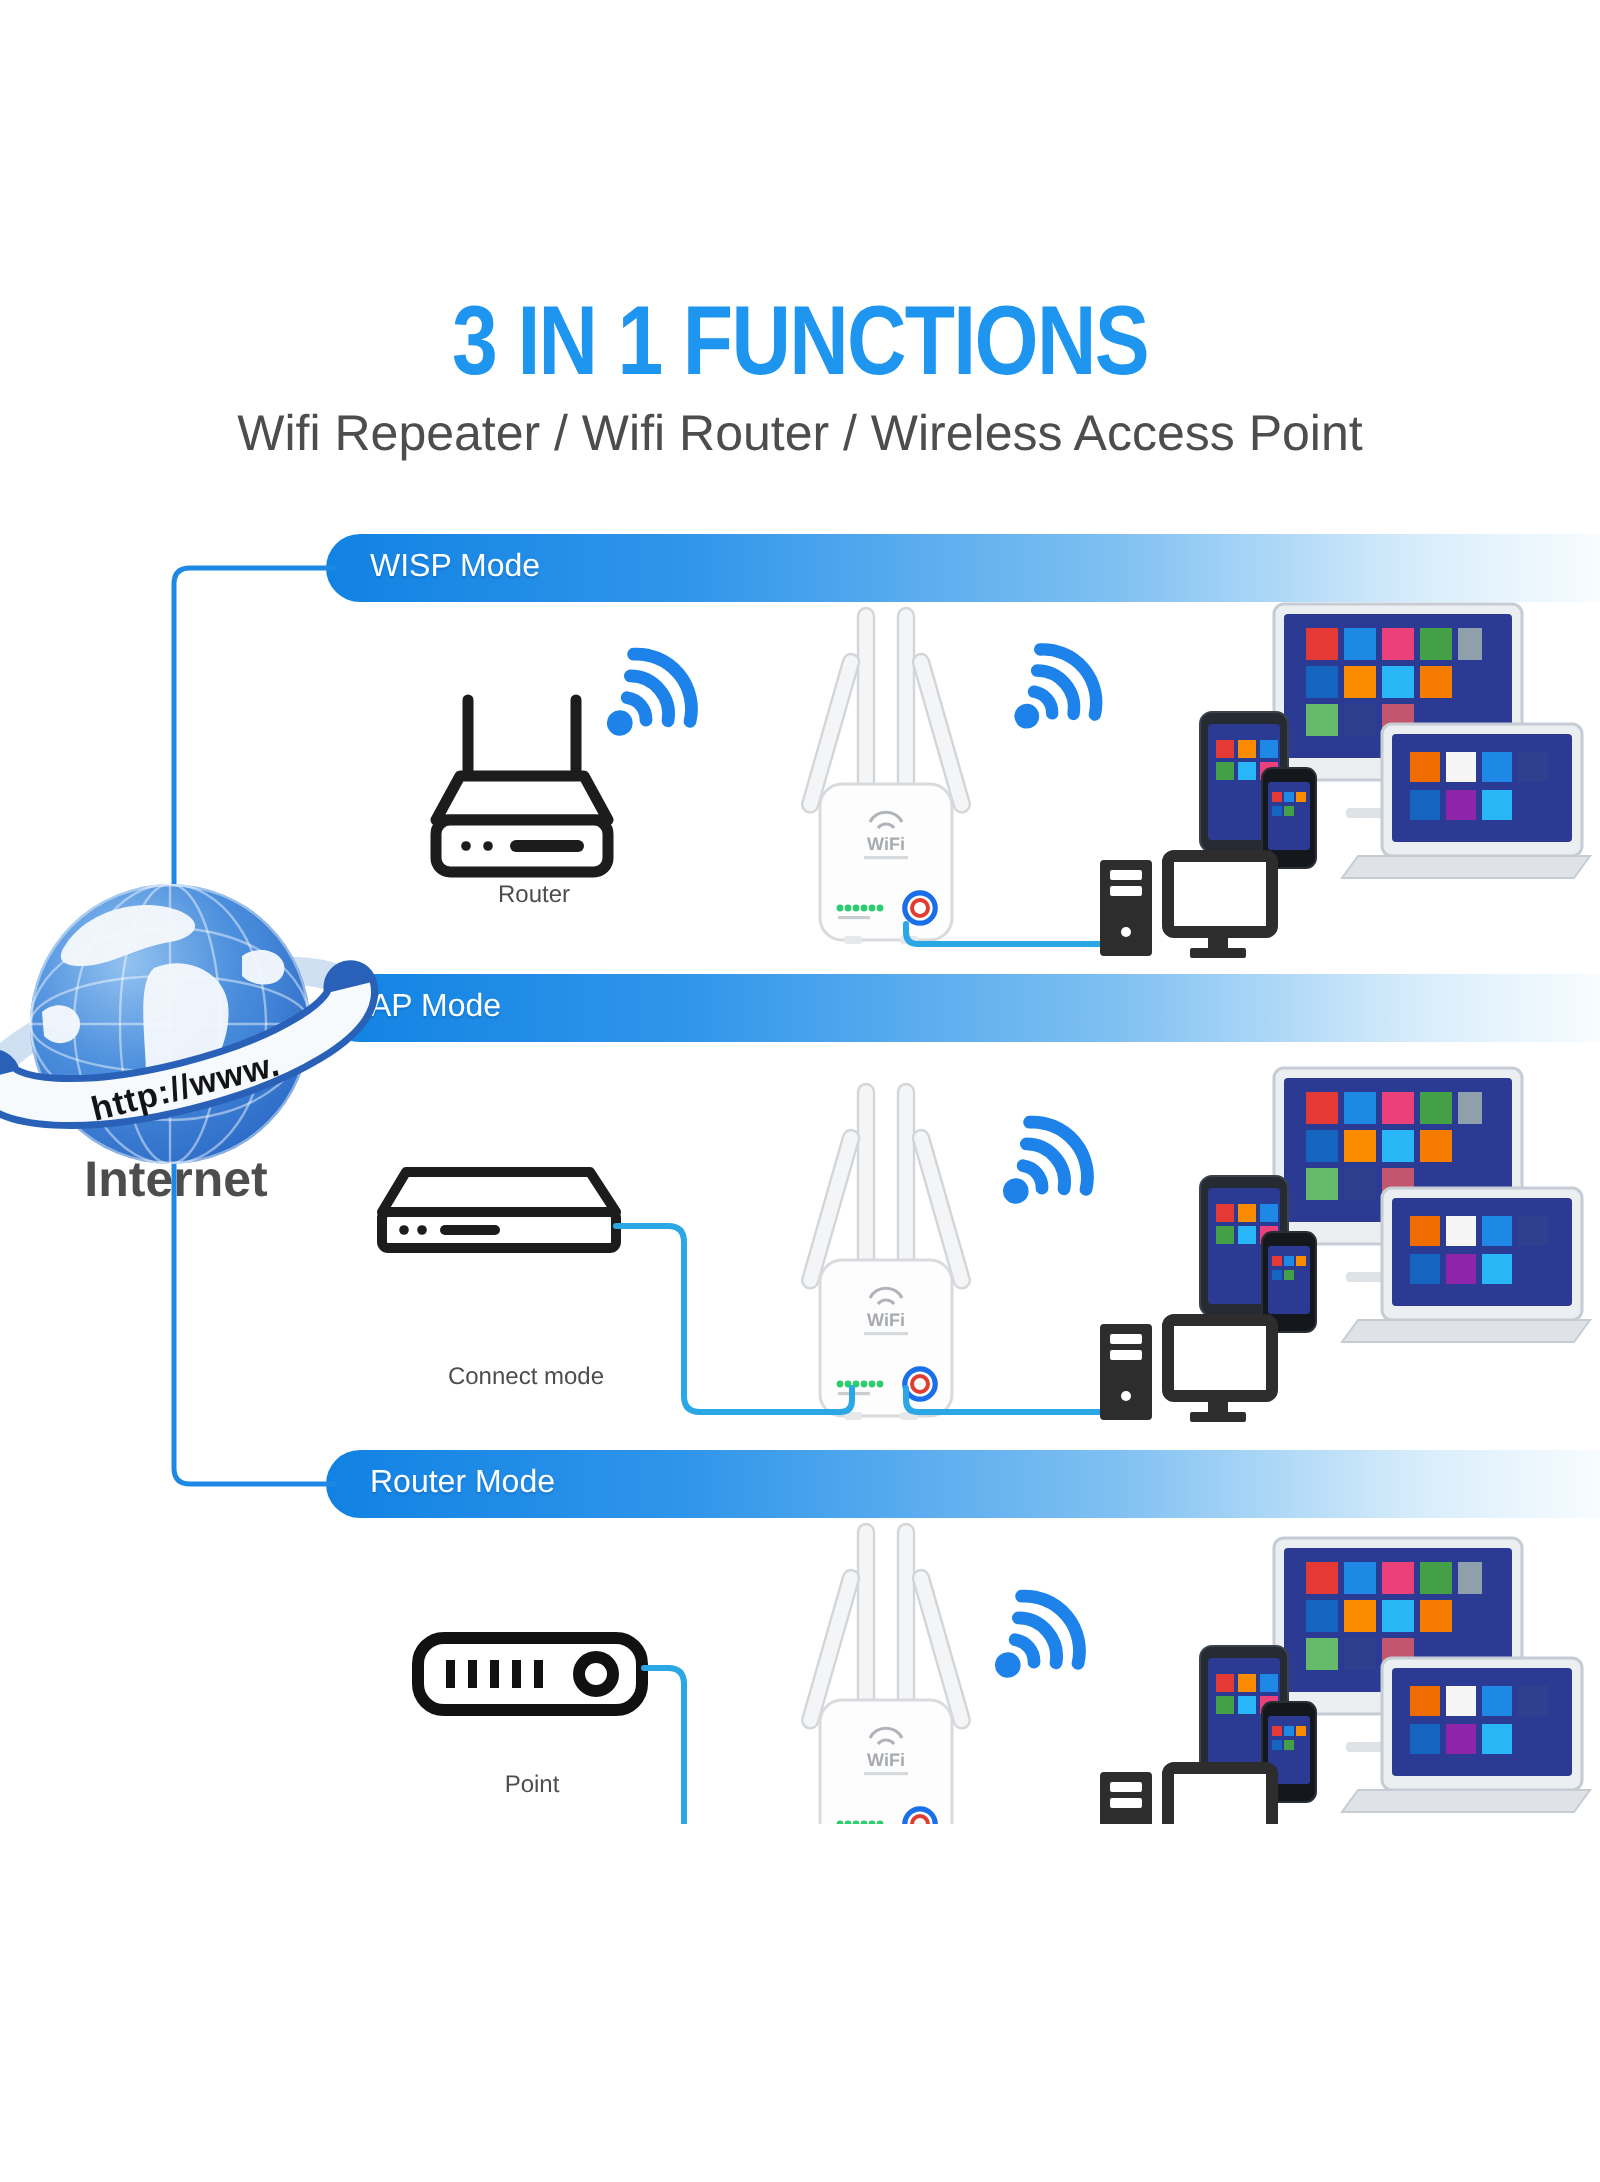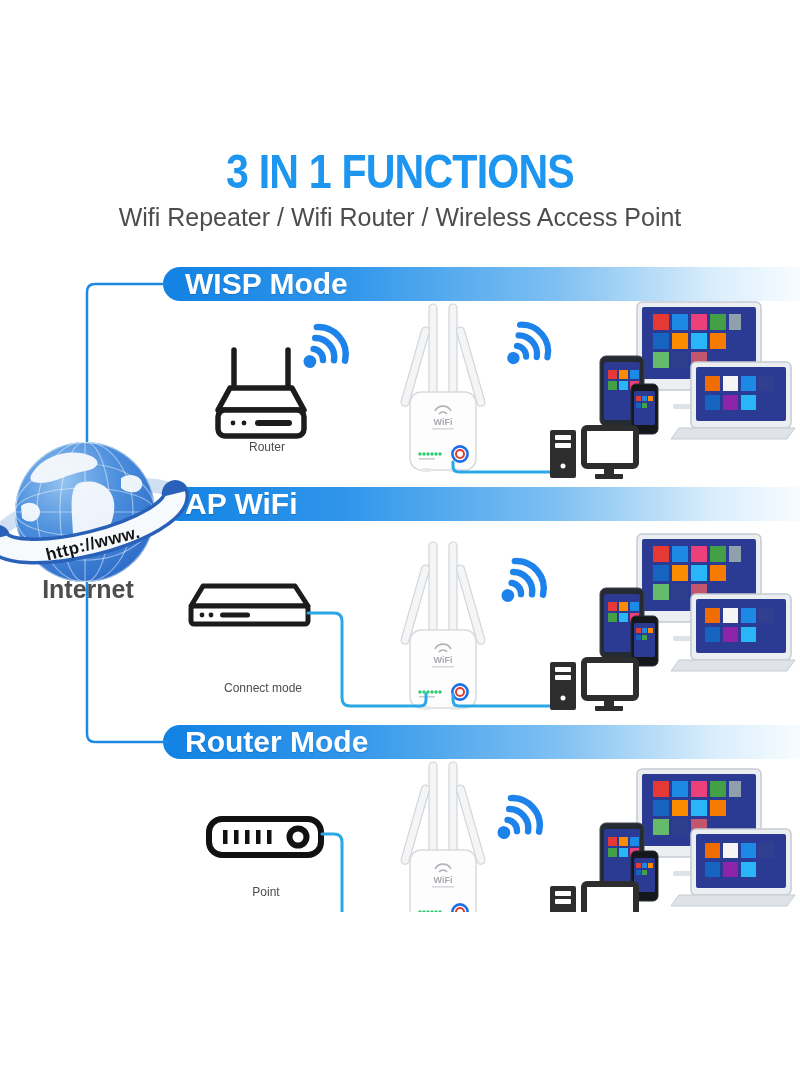--- a/index.html
+++ b/index.html
@@ -6,42 +6,42 @@
   .stage{position:relative;width:800px;height:912px;background:#ffffff;overflow:hidden;
          font-family:"Liberation Sans",sans-serif;}
   .title{position:absolute;top:143px;left:0;width:800px;text-align:center;
          font-size:49px;font-weight:bold;color:#1E96F0;letter-spacing:-1px;
          transform:scaleX(.84);transform-origin:50% 50%;white-space:nowrap;z-index:1;}
   .subtitle{position:absolute;top:203px;left:0;width:800px;text-align:center;
          font-size:25px;color:#4d4d4d;z-index:1;white-space:nowrap;}
   .banner{position:absolute;left:163px;width:615px;height:34px;padding-left:22px;
          border-radius:17px 0 0 17px;z-index:1;
          background:linear-gradient(90deg,#1182E3 0%,#2f95ea 28%,#7fc0f2 62%,#d8edfb 86%,#f8fcff 100%);
-         color:#fff;font-weight:bold;font-size:30px;line-height:34px;
+         color:#fff;font-weight:normal;font-size:16px;line-height:34px;
          text-shadow:0 1px 1px rgba(0,60,130,.25);}
   .banner.wisp{top:267px;} .banner.ap{top:487px;} .banner.router{top:725px;}
   .dev-label{position:absolute;color:#4d4d4d;font-size:12px;text-align:center;z-index:3;white-space:nowrap;}
   .lbl-router{left:217px;top:440px;width:100px;}
   .lbl-connect{left:183px;top:681px;width:160px;}
   .lbl-mode{left:216px;top:885px;width:100px;}
   svg.overlay{position:absolute;left:0;top:0;z-index:2;pointer-events:none;}
 </style>
 </head>
 <body>
 
 <div class="stage">
 
   <div class="title">3 IN 1 FUNCTIONS</div>
   <div class="subtitle">Wifi Repeater / Wifi Router / Wireless Access Point</div>
 
   <div class="banner wisp">
     <span>WISP Mode</span>
   </div>
   <div class="banner ap">
-    <span>AP WiFi</span>
+    <span>AP Mode</span>
   </div>
   <div class="banner router">
     <span>Router Mode</span>
   </div>
 
   <div class="dev-label lbl-router">Router</div>
   <div class="dev-label lbl-connect">Connect mode</div>
   <div class="dev-label lbl-mode">Point</div>
 
   <svg class="overlay" width="800" height="1091" viewBox="0 0 800 1091">

